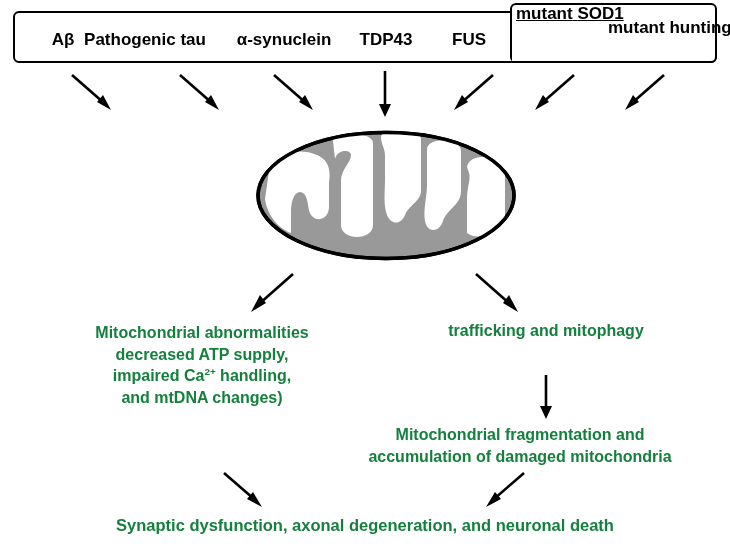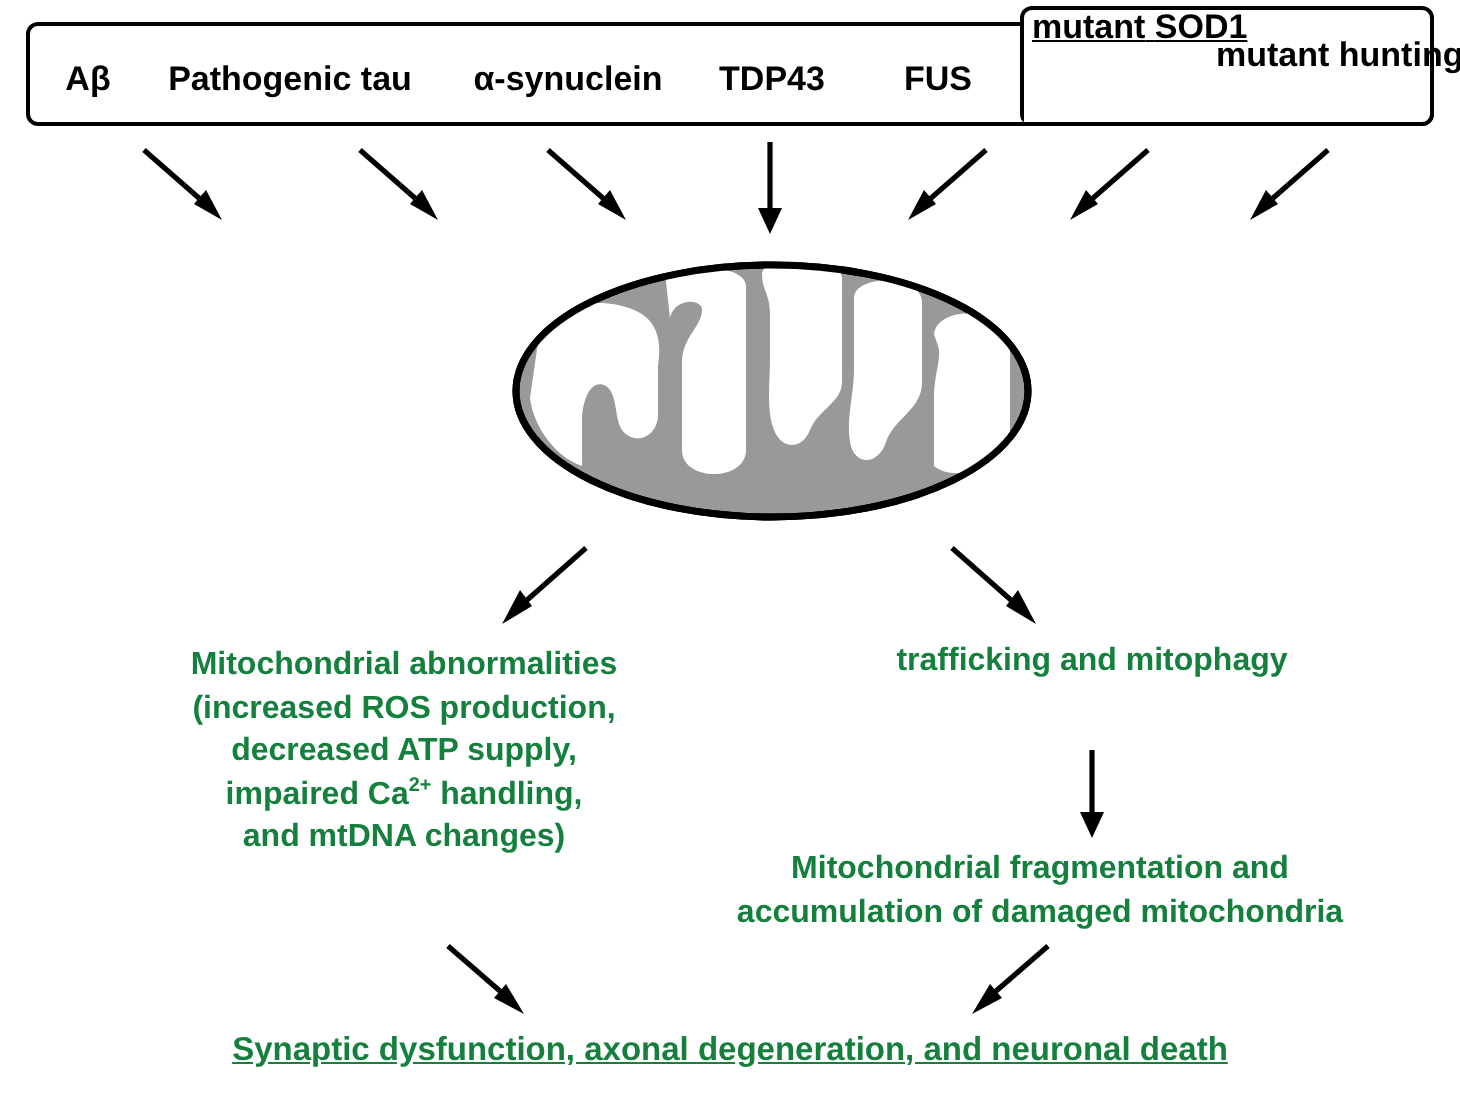--- a/index.html
+++ b/index.html
@@ -87,31 +87,31 @@
     color: #15803d;
     text-align: center;
     z-index: 2;
   }
   .text-block .line { display: block; white-space: nowrap; }
   sup { font-size: 0.62em; vertical-align: super; line-height: 0; }
 
   #block-left  { left: 52px;  top: 322px; width: 300px; font-size: 16px; line-height: 21.5px; }
   #block-right1{ left: 372px; top: 320px; width: 348px; font-size: 16px; line-height: 22px; }
   #block-right2{ left: 340px; top: 424px; width: 360px; font-size: 16px; line-height: 22px; }
-  #block-bottom{ left: 35px;  top: 514px; width: 660px; font-size: 16.5px; line-height: 22px; text-decoration: underline; }
+  #block-bottom{ left: 35px;  top: 514px; width: 660px; font-size: 16.5px; line-height: 22px; }
 </style>
 </head>
 <body>
 
 <div id="protein-box"></div>
 <div id="protein-box-ext"></div>
 <div class="seam" style="left:512px; top:13px; width:4px; height:48px;"></div>
 <div class="seam" style="left:514px; top:9px; width:199px; height:4px;"></div>
 
-<div class="protein-label" style="left:16px; top:30px; width:56px;">
+<div class="protein-label" style="left:0; top:30px; width:56px;padding-left:35px;">
   <span class="line">Aβ</span>
 </div>
 
 <div class="protein-label" style="left:70px; top:30px; width:150px;">
   <span class="line">Pathogenic tau</span>
 </div>
 
 <div class="protein-label" style="left:222px; top:30px; width:124px;">
   <span class="line">α-synuclein</span>
 </div>
@@ -234,21 +234,20 @@
   <polygon points="6,40 21,31 15,23"></polygon>
 </svg>
 
 <svg class="arrow-svg" style="left:472px; top:272px;" width="52" height="46" viewBox="0 0 52 46">
   <line x1="4" y1="2" x2="38" y2="32"></line>
   <polygon points="46,40 31,31 37,23"></polygon>
 </svg>
 
 <div class="text-block" id="block-left">
   <span class="line">Mitochondrial abnormalities</span>
-  <span class="line">(increased ROS production,</span>
   <span class="line">decreased ATP supply,</span>
   <span class="line"><span>impaired Ca</span><sup>2+</sup><span> handling,</span></span>
   <span class="line">and mtDNA changes)</span>
 </div>
 
 <div class="text-block" id="block-right1">
   <span class="line">trafficking and mitophagy</span>
 </div>
 
 <svg class="arrow-svg" style="left:535px; top:375px;" width="22" height="46" viewBox="0 0 22 46">

